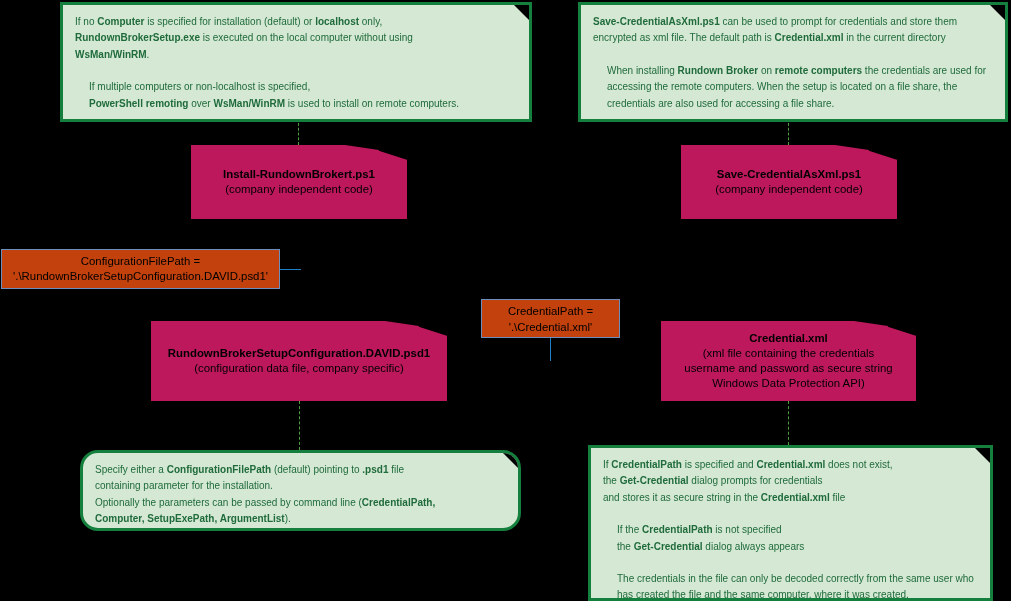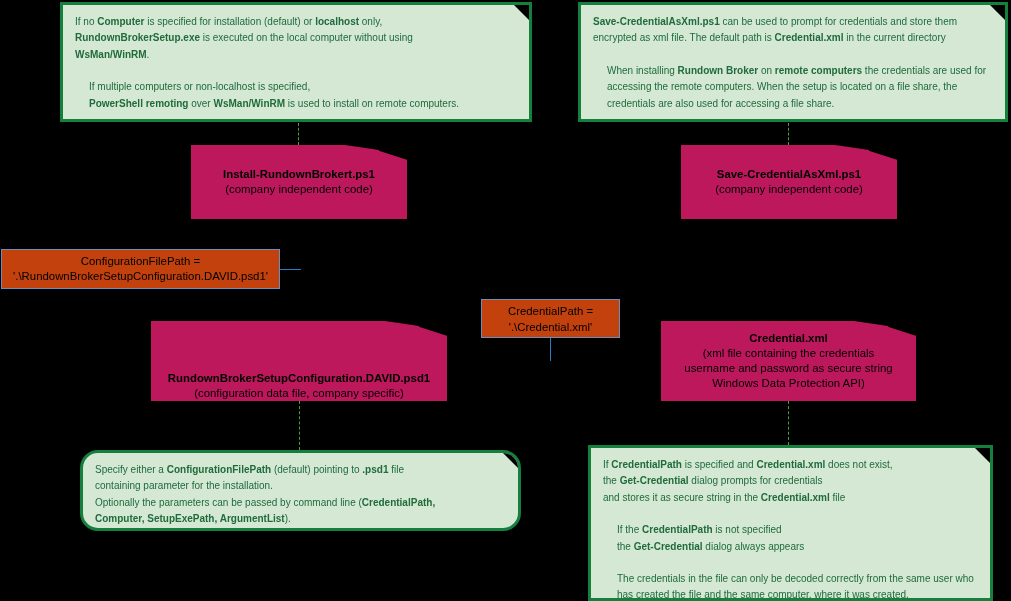--- a/index.html
+++ b/index.html
@@ -166,21 +166,21 @@
   </div>
 </div>
 
 <div class="node param" style="left:481px; top:299px; width:139px; height:39px;align-items:flex-end;">
   <div class="inner">
     <div>CredentialPath =</div>
     <div>'.\Credential.xml'</div>
   </div>
 </div>
 
-<div class="node doc" style="left:151px; top:321px; width:296px; height:80px;align-items:flex-end;">
+<div class="node doc" style="left:151px; top:321px; width:296px; height:80px;">
   <svg class="tear" viewBox="0 0 62 20" style="width:62px;height:20px;">
     <polygon points="0,0 62,0 62,14 34,5" fill="#000000"></polygon>
     <polyline points="34,5 62,14" fill="none" stroke="#000000" stroke-width="1.4"></polyline>
     <polyline points="30,2 62,12" fill="none" stroke="#000000" stroke-width="1.2"></polyline>
   </svg>
   <div class="inner">
     <div class="title">RundownBrokerSetupConfiguration.DAVID.psd1</div>
     <div class="sub">(configuration data file, company specific)</div>
   </div>
 </div>

